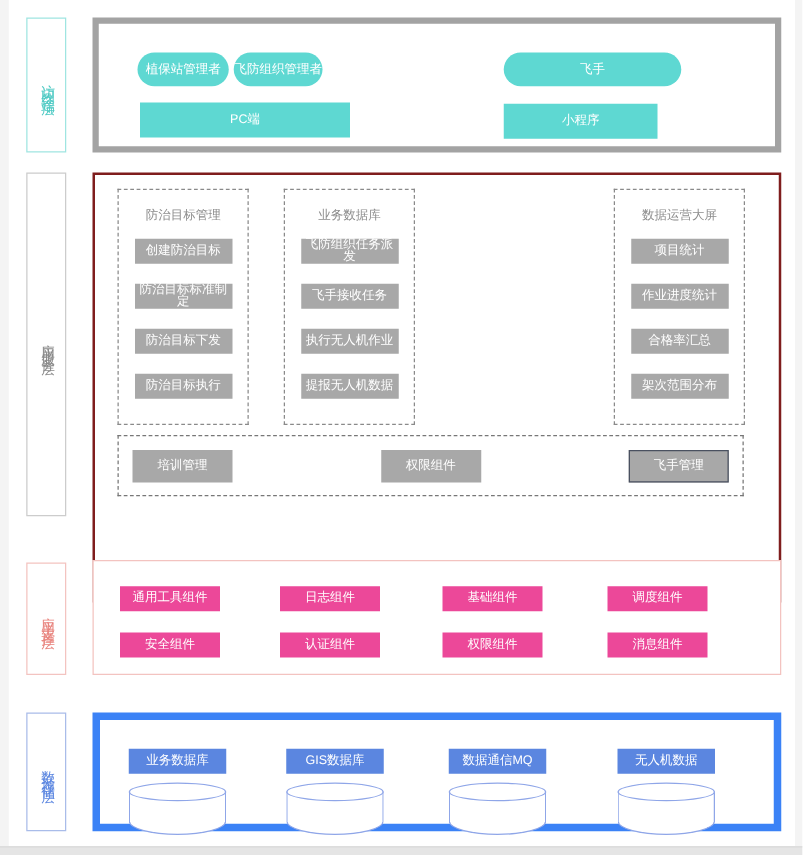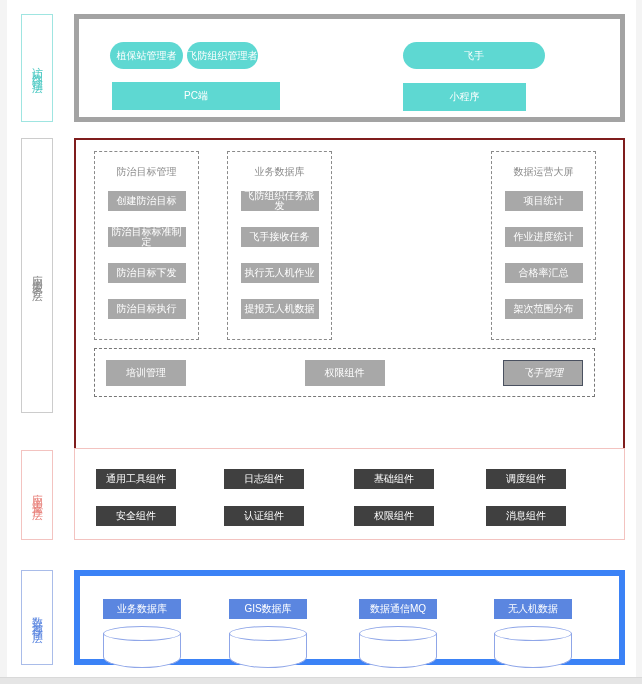--- a/index.html
+++ b/index.html
@@ -34,23 +34,23 @@
   .group { position:absolute; top:11px; width:105px; height:189px;
            border:1px dashed #8a8a8a; display:flex; flex-direction:column;
            align-items:center; padding-top:13px; }
   .group-title { font-size:10px; color:#8c8c8c; height:10px; }
   .group .btn { width:78px; height:20px; margin-top:16px; background:#a8a8a8; }
 
   .mgmt-row { position:absolute; left:18px; top:208px; width:501px; height:49px;
               border:1px dashed #777; display:flex; align-items:center;
               justify-content:space-between; padding:0 11px; }
   .mgmt-row .btn { width:80px; height:26px; background:#a8a8a8; }
-  .mgmt-row .btn.highlight { border:1px solid #4a5160;font-style:italic; }
+  .mgmt-row .btn.highlight { border:1px solid #4a5160; }
 
-  .support-btn { width:80px; height:20px; background:#404040; }
+  .support-btn { width:80px; height:20px; background:#ec4899; }
 
   .store-rect { width:78px; height:20px; background:#5b86e0; }
   .cylinder { position:absolute; width:78px; height:42px; }
   .cyl-body { position:absolute; left:0; right:0; top:7px; bottom:0; background:#fff;
               border:1px solid #8fa6e8; border-top:none;
               border-radius:0 0 39px 39px / 0 0 11px 11px; }
   .cyl-top  { position:absolute; left:0; right:0; top:0; height:15px; background:#fff;
               border:1px solid #8fa6e8; border-radius:50%; }
 </style>
 </head>

